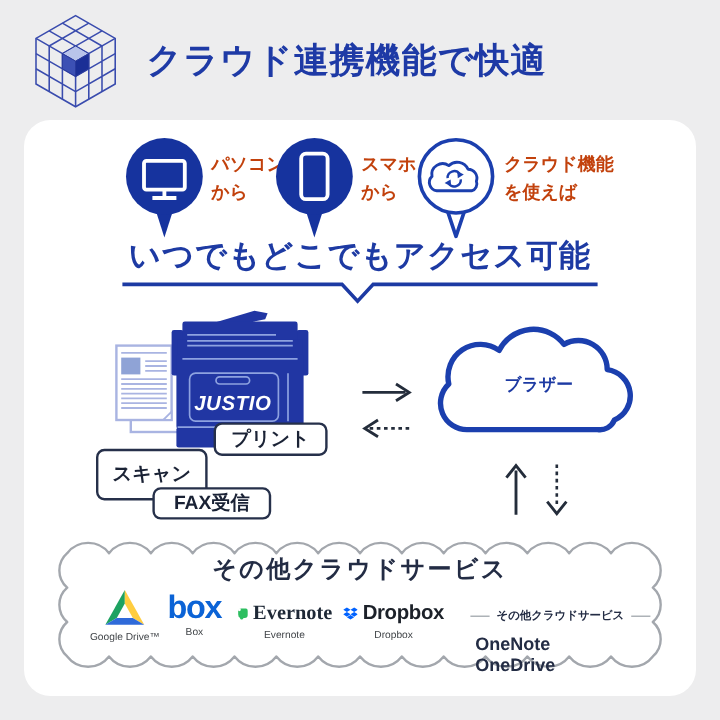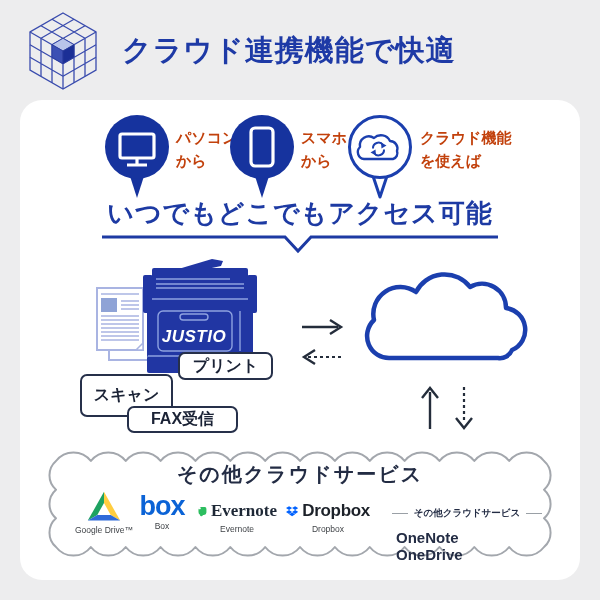--- a/index.html
+++ b/index.html
@@ -28,21 +28,21 @@
     font-size:26px;font-weight:900;color:#1d3aa3;letter-spacing:1px;white-space:nowrap;
   }
   
   .tag{
     background:#fff;border:2px solid #26304a;border-radius:7px;
     display:flex;align-items:center;justify-content:center;
     font-size:16px;font-weight:800;color:#1a2235;box-sizing:border-box;white-space:nowrap;
   }
   .tag-scan{left:80px;top:374px;width:93px;height:43px;}
   .tag-print{left:178px;top:352px;width:95px;height:28px;}
-  .tag-fax{left:127px;top:406px;width:111px;height:27px;}
+  .tag-fax{left:127px;top:406px;width:99px;height:27px;}
   
   .cloud-server-text{
     left:378px;top:311px;width:142px;text-align:center;
     font-size:14px;font-weight:800;color:#1d3aa3;line-height:19px;white-space:nowrap;
   }
   
   .services-title{
     left:40px;top:461px;width:520px;text-align:center;
     font-size:20px;font-weight:700;color:#232c44;letter-spacing:2px;white-space:nowrap;
   }
@@ -183,20 +183,21 @@
 </svg>
 <svg class="abs" style="left:452px;top:384px" width="24" height="48" viewBox="0 0 24 48">
   <path d="M12,3 V38" stroke="#242d3b" stroke-width="2.2" stroke-dasharray="3 3" fill="none"></path>
   <path d="M4,34 L12,44 L20,34" stroke="#242d3b" stroke-width="2.4" fill="none"></path>
 </svg>
 
 <svg class="abs" style="left:352px;top:270px" width="185" height="108" viewBox="0 0 185 108">
   <path d="M38,88 A22 22 0 0 1 22,50 A27 27 0 0 1 64,22 A32 32 0 0 1 118,17 A24 24 0 0 1 154,38 A22 22 0 0 1 160,80 A13 13 0 0 1 146,88 Z" fill="#ffffff" stroke="#1b3fae" stroke-width="4.5" stroke-linejoin="round"></path>
 </svg>
 <div class="abs cloud-server-text">
+  <div>ブラザー</div>
 </div>
 
 <svg class="abs" style="left:40px;top:443px" width="520" height="124" viewBox="0 0 520 124">
   <path d="M16,18
     a22 22 0 0 1 34.86,0 a22 22 0 0 1 34.86,0 a22 22 0 0 1 34.86,0 a22 22 0 0 1 34.86,0
     a22 22 0 0 1 34.86,0 a22 22 0 0 1 34.86,0 a22 22 0 0 1 34.86,0 a22 22 0 0 1 34.86,0
     a22 22 0 0 1 34.86,0 a22 22 0 0 1 34.86,0 a22 22 0 0 1 34.86,0 a22 22 0 0 1 34.86,0
     a22 22 0 0 1 34.86,0 a22 22 0 0 1 34.86,0
     a19 19 0 0 1 0,28.67 a19 19 0 0 1 0,28.67 a19 19 0 0 1 0,28.67
     a22 22 0 0 1 -34.86,0 a22 22 0 0 1 -34.86,0 a22 22 0 0 1 -34.86,0 a22 22 0 0 1 -34.86,0

